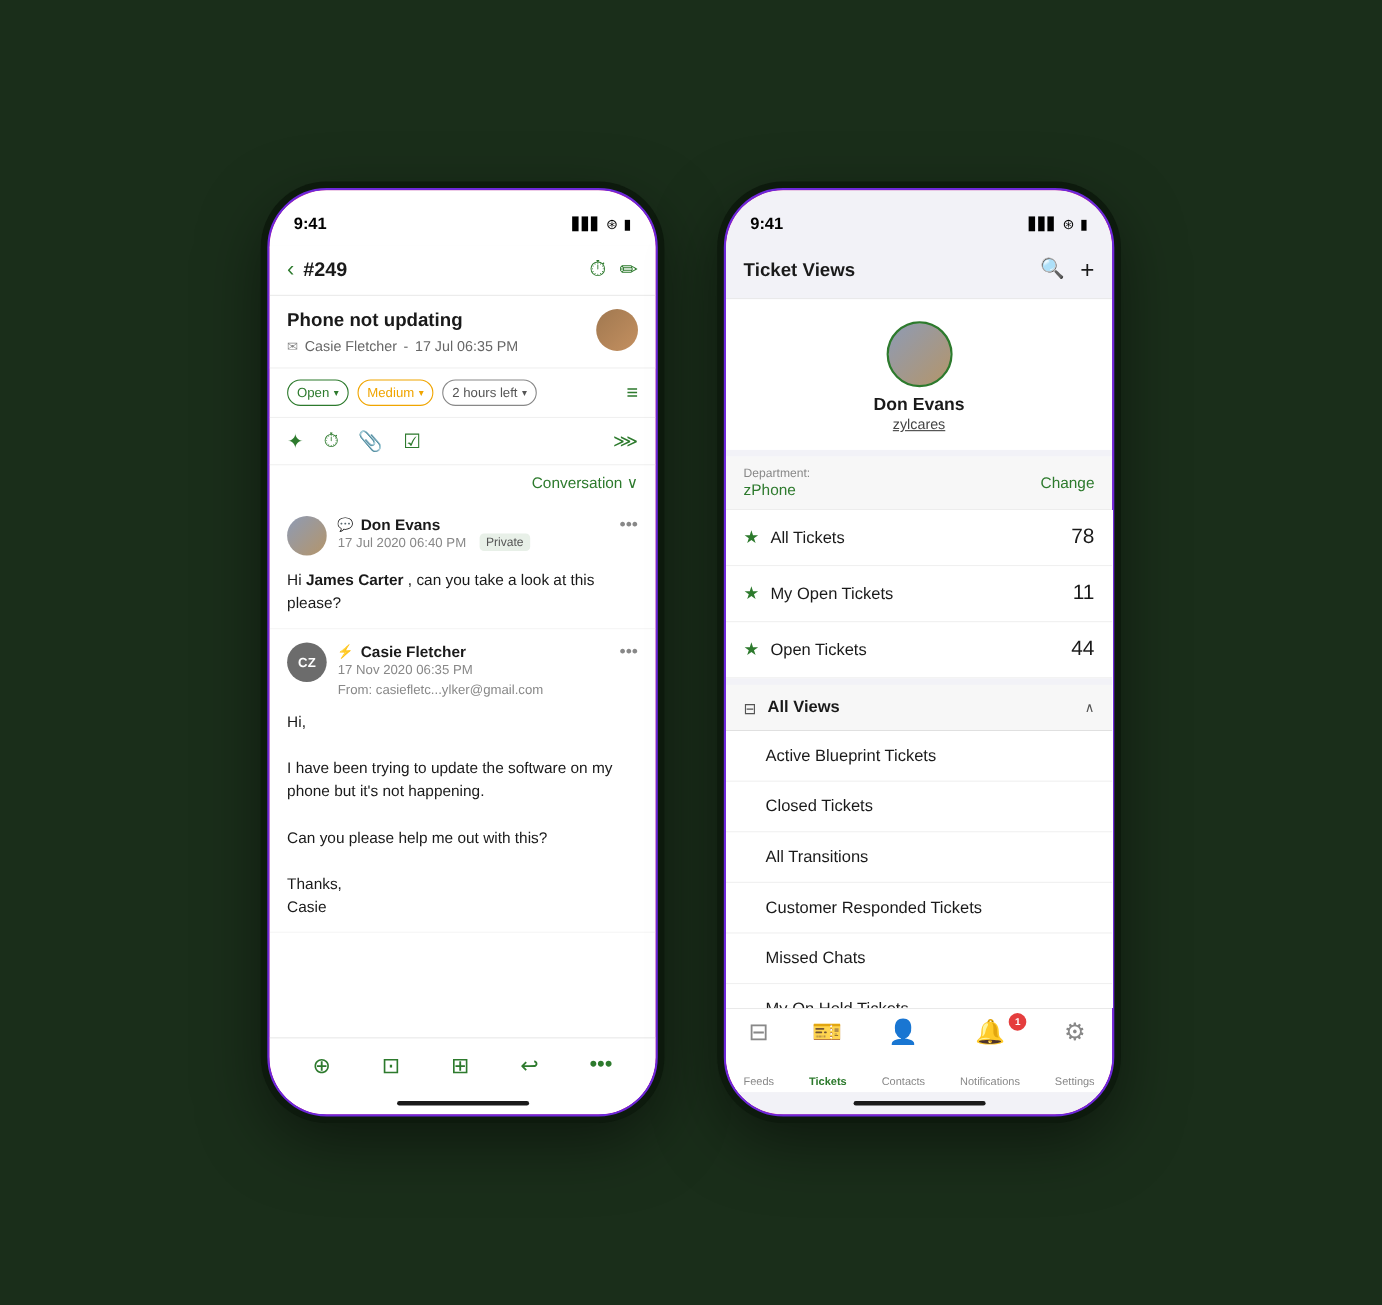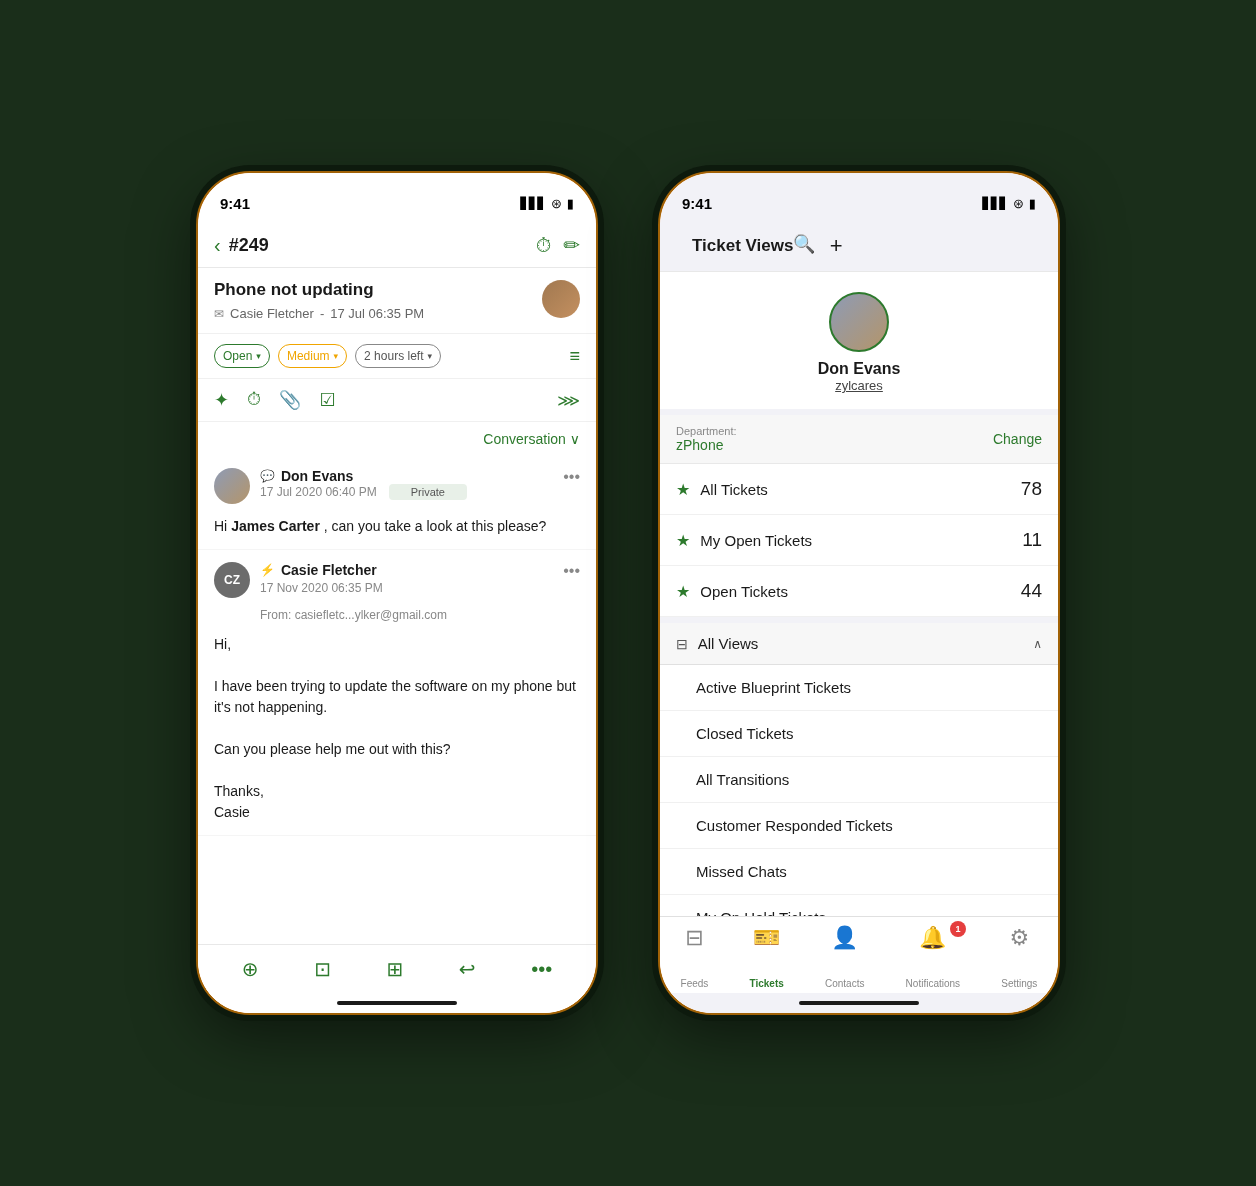--- a/index.html
+++ b/index.html
@@ -8,25 +8,25 @@
       width: 1256px;
       height: 1186px;
       display: flex;
       align-items: center;
       justify-content: center;
       font-family: -apple-system, BlinkMacSystemFont, 'Segoe UI', sans-serif;
       gap: 60px;
     }
 
     .phone {
-      width: 402px;
+      width: 355px;
       height: 844px;
-      background: #fdba74;
+      background: #ec4899;
       border-radius: 54px;
-      border: 2px solid #a16207;
+      border: 2px solid #6d28d9;
       position: relative;
       overflow: hidden;
       box-shadow: 0 0 0 6px #0d1a0d, 0 20px 60px rgba(0,0,0,0.5);
     }
 
     .phone-screen {
       width: 100%;
       height: 100%;
       background: #f2f2f7;
       border-radius: 52px;
@@ -265,21 +265,21 @@
 
     .msg-time {
       font-size: 12px;
       color: #888;
     }
 
     .msg-private-badge {
       background: #e8f0e8;
       color: #555;
       font-size: 11px;
-      padding: 2px 22px;
+      padding: 2px 6px;
       border-radius: 4px;
       margin-left: 6px;
     }
 
     .msg-dots {
       color: #888;
       font-size: 16px;
       cursor: pointer;
     }
 
@@ -288,21 +288,21 @@
       color: #1a1a1a;
       line-height: 1.5;
       padding: 4px 0 0 0;
     }
 
     .msg-body strong { font-weight: 700; }
 
     .msg-from {
       font-size: 12px;
       color: #888;
-      margin-top: 12px;
+      margin-top: 2px;
     }
 
     .bottom-toolbar {
       background: #fff;
       border-top: 1px solid #e8e8e8;
       padding: 12px 16px;
       display: flex;
       justify-content: space-around;
       align-items: center;
     }
@@ -332,23 +332,24 @@
     .phone2 .screen-body {
       flex: 1;
       background: #f2f2f7;
       display: flex;
       flex-direction: column;
       overflow: hidden;
     }
 
     .ticket-views-header {
       background: #fff;
-      padding: 10px 32px 12px;
-      display: flex;
-      align-items: center;
+      padding: 10px 16px 12px;
+      display: flex;
+      align-items: center;
+      justify-content: space-between;
       border-bottom: 1px solid #e8e8e8;
     }
 
     .tv-title {
       font-size: 17px;
       font-weight: 600;
       color: #1a1a1a;
     }
 
     .tv-icons {
@@ -464,21 +465,21 @@
       display: flex;
       align-items: center;
       gap: 10px;
     }
 
     .grid-icon { color: #555; font-size: 14px; }
 
     .all-views-label {
       font-size: 15px;
       color: #1a1a1a;
-      font-weight: 400;
+      font-weight: 700;
     }
 
     .chevron-up { color: #555; font-size: 12px; }
 
     .all-views-list {
       background: #fff;
     }
 
     .view-list-item {
       padding: 14px 16px 14px 36px;

